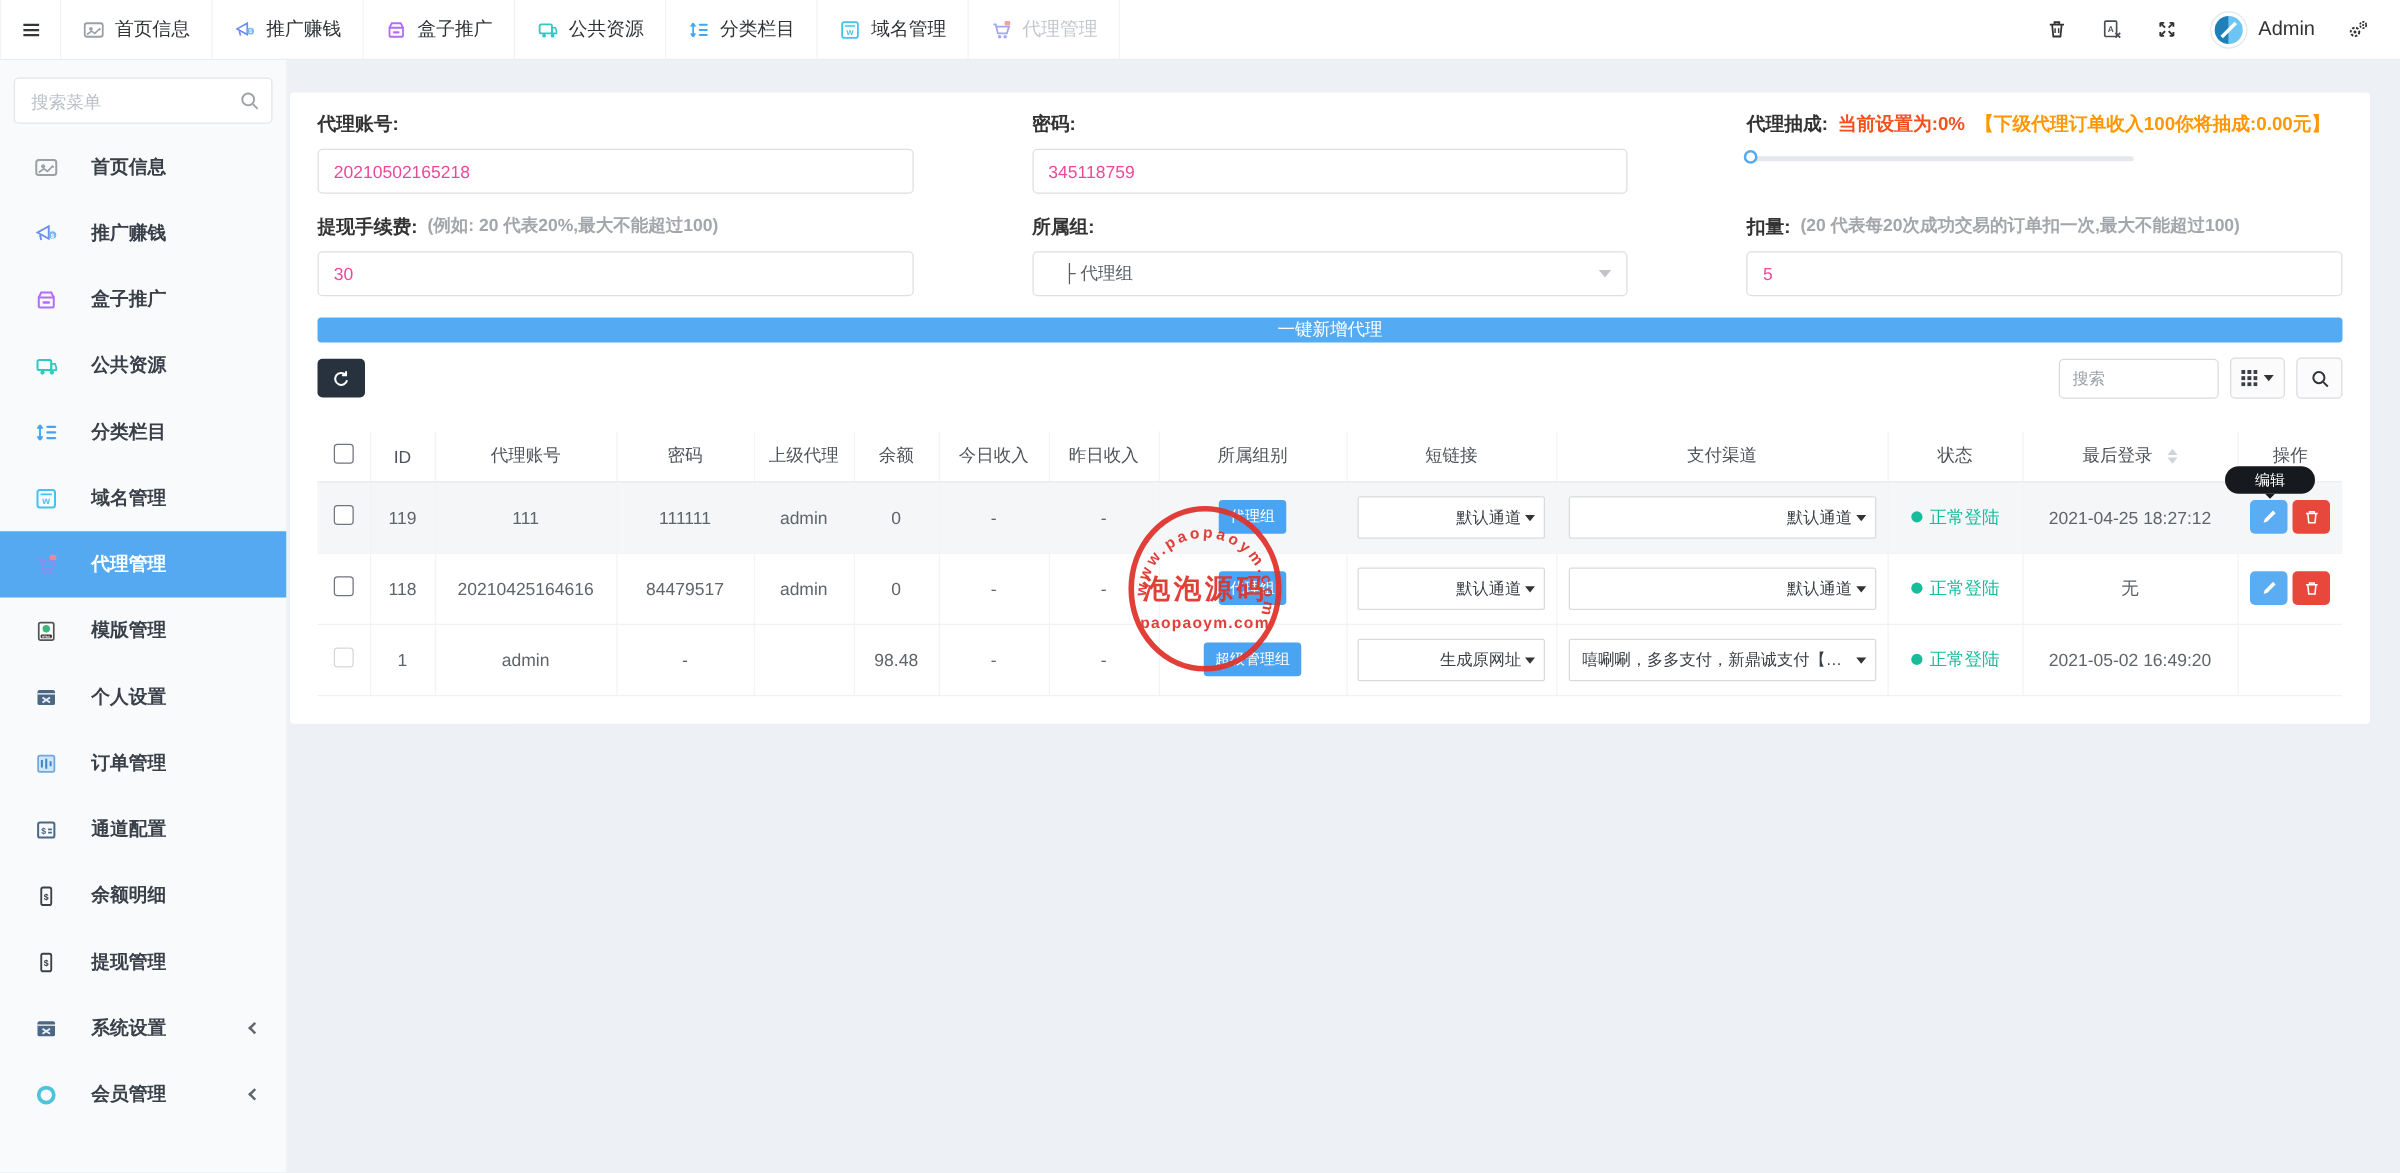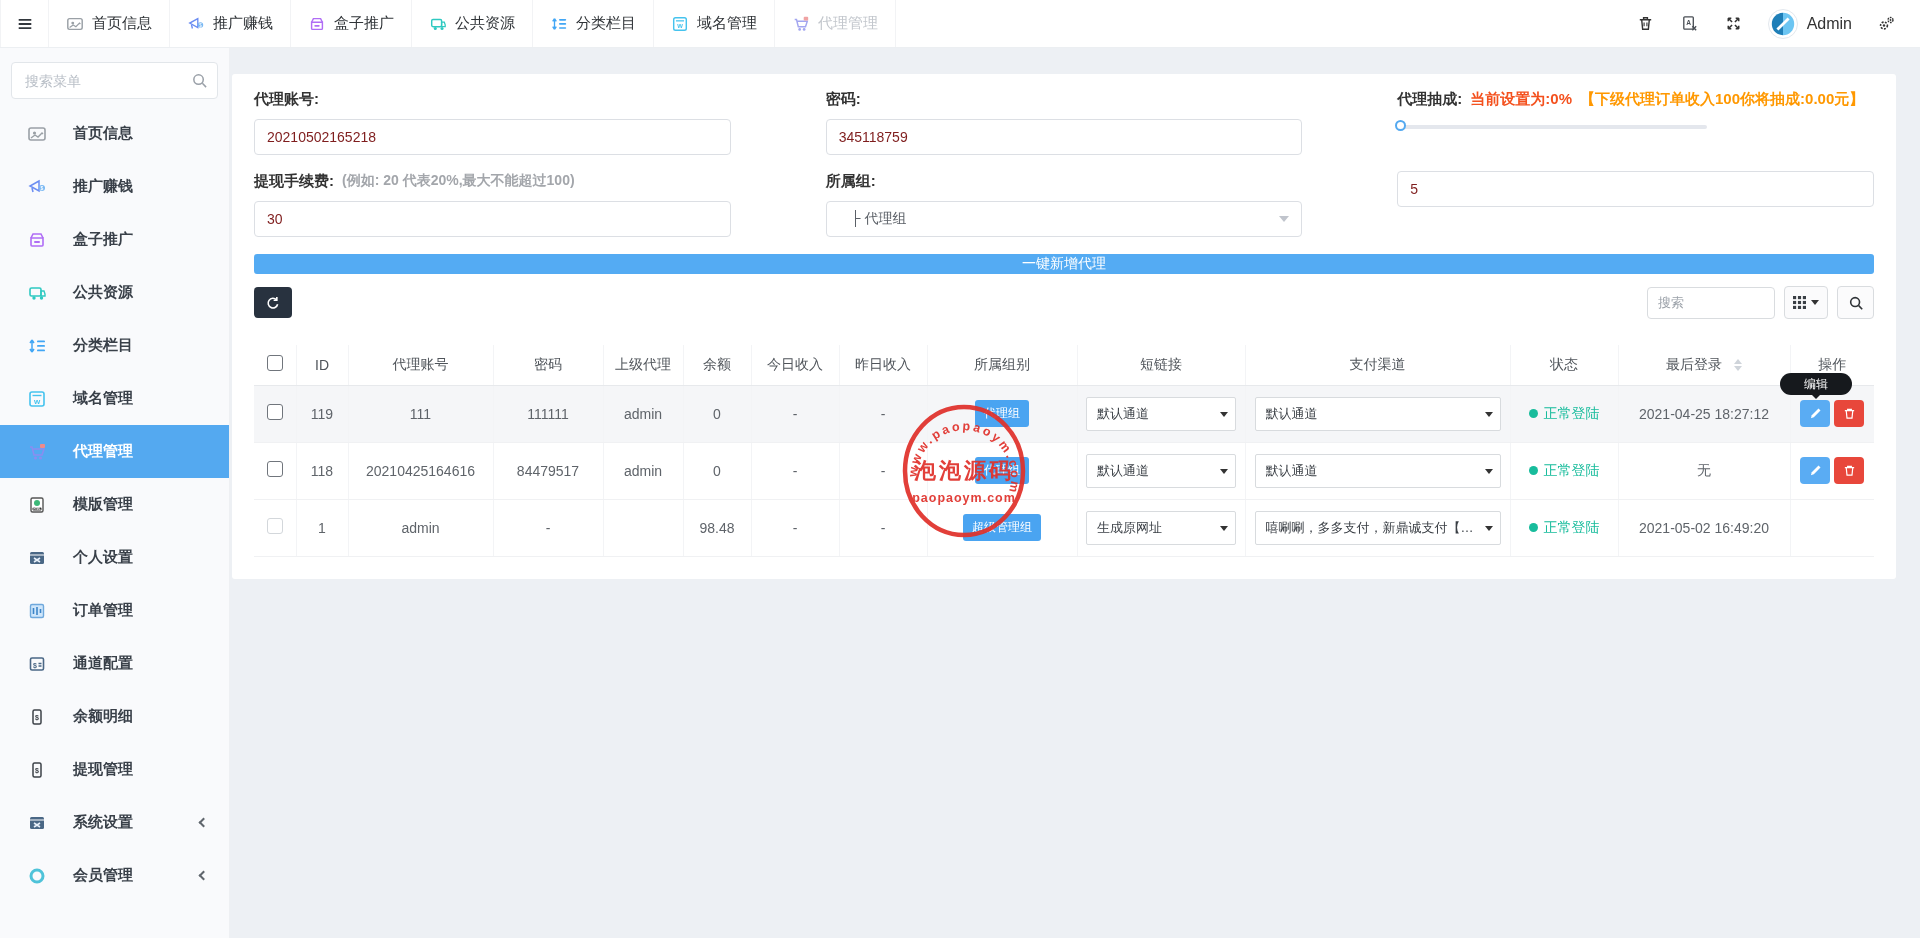--- a/index.html
+++ b/index.html
@@ -27,21 +27,21 @@
 .menu-item.active{background:#54a9f0;color:#fff}
 .chev{width:7px;height:7px;border-left:2px solid #60666d;border-bottom:2px solid #60666d;transform:rotate(45deg);margin-left:auto}
 
 .main{flex:1;padding:26px 24px 0 2px;position:relative}
 .card{background:#fff;border-radius:3px;padding:15px 22px 22px}
 .form-grid{display:grid;grid-template-columns:1fr 1fr 1fr;column-gap:95px;row-gap:16px}
 .field-label{font-size:15px;font-weight:bold;color:#333;margin-bottom:10px;display:flex;align-items:center;gap:8px;height:20px;white-space:nowrap}
 .hint{color:#a3a6ab;font-size:14px;font-weight:bold}
 .red-note{color:#f4511e;font-size:15px;font-weight:bold}
 .orange-note{color:#ff9800;font-size:15px;font-weight:bold;white-space:nowrap}
-.text-input{width:100%;height:36px;border:1px solid #dcdfe4;border-radius:4px;padding:0 12px;font-size:14px;color:#7f1d1d;outline:none;background:#fff}
+.text-input{width:100%;height:36px;border:1px solid #dcdfe4;border-radius:4px;padding:0 12px;font-size:14px;color:#ec4899;outline:none;background:#fff}
 .select{height:36px;border:1px solid #dcdfe4;border-radius:4px;display:flex;align-items:center;padding:0 26px 0 24px;font-size:14px;color:#5a5f66;position:relative;background:#fff;cursor:pointer}
 .select .car{position:absolute;right:12px;width:0;height:0;border:5px solid transparent;border-top:6px solid #c0c4cc;margin-top:5px}
 .slider{position:relative;width:310px;height:4px;background:#e4e7ed;border-radius:2px;margin-top:16px;cursor:pointer}
 .slider .hd{position:absolute;left:-2px;top:-5px;width:11px;height:11px;background:#fff;border:2px solid #54a9f0;border-radius:50%}
 .add-btn{margin-top:17px;width:100%;height:20px;background:#54abf3;color:#fff;border:none;border-radius:3px;font-size:14px;cursor:pointer;display:block}
 .toolbar{margin-top:12px;display:flex;align-items:center}
 .refresh-btn{width:38px;height:31px;background:#28323f;border:none;border-radius:4px;display:flex;align-items:center;justify-content:center;cursor:pointer}
 .toolbar-right{margin-left:auto;display:flex;gap:9px;align-items:center}
 .search-input{width:128px;height:32px;border:1px solid #d9dcdf;border-radius:4px;padding:0 10px;font-size:13px;color:#555;outline:none}
 .search-input::placeholder{color:#9aa0a8}
@@ -49,21 +49,21 @@
 .caret-dn{width:0;height:0;border:4px solid transparent;border-top:5px solid #333;margin-top:4px}
 
 table{width:100%;border-collapse:collapse;margin-top:26px;table-layout:fixed}
 th{height:40px;font-weight:normal;font-size:14px;color:#4f545a;border-bottom:1px solid #e7e9ec;border-right:1px solid #f3f4f6;padding:0 2px;white-space:nowrap}
 td{height:57px;font-size:14px;color:#5f646a;text-align:center;padding:0 4px;border-bottom:1px solid #f0f1f3;border-right:1px solid #f3f4f6;overflow:visible}
 th:last-child,td:last-child{border-right:none}
 tr.hovered{background:#f5f6f8}
 .cb{width:16px;height:16px;border:1px solid #70757c;border-radius:3px;background:#fff;display:inline-block;cursor:pointer}
 .cb.dis{border-color:#d3d7db;cursor:default}
 .badge{background:#4aa4f1;color:#fff;font-size:12px;padding:5px 9px;border-radius:3px;white-space:nowrap;display:inline-block}
-.tsel{height:34px;border:1px solid #d8dbde;border-radius:2px;background:#fff;display:flex;align-items:center;padding:0 18px 0 10px;font-size:13px;color:#3a3f45;position:relative;cursor:pointer;margin:0 auto;text-align:left}
+.tsel{height:34px;border:1px solid #d8dbde;border-radius:2px;background:#fff;display:flex;align-items:center;padding:0 18px 0 10px;font-size:13px;color:#3a3f45;position:relative;cursor:pointer;margin:0 auto;text-align:right}
 .tsel span{overflow:hidden;white-space:nowrap;text-overflow:ellipsis;display:block;width:100%}
 .tsel .car{position:absolute;right:7px;width:0;height:0;border:4px solid transparent;border-top:5px solid #333;margin-top:5px}
 .w150{width:150px}.w248{width:246px}
 .status{color:#18bc9c;font-size:14px;display:inline-flex;align-items:center;gap:6px;white-space:nowrap}
 .dot{width:9px;height:9px;border-radius:50%;background:#18bc9c;flex-shrink:0}
 .act-btn{width:30px;height:27px;border:none;border-radius:4px;display:inline-flex;align-items:center;justify-content:center;cursor:pointer;vertical-align:middle}
 .edit{background:#5aacf3;margin-right:4px}.del{background:#e8473b}
 .sort{display:inline-flex;flex-direction:column;gap:2px;margin-left:12px;vertical-align:middle}
 .sort .up{width:0;height:0;border:4px solid transparent;border-bottom:5px solid #cfd4da}
 .sort .dn{width:0;height:0;border:4px solid transparent;border-top:5px solid #cfd4da}
@@ -355,20 +355,24 @@
           <input class="text-input" value="30" style="">
         </div>
         <div>
           <div class="field-label">所属组:</div>
           <div class="select">
             <span>├ 代理组</span>
             <span class="car"></span>
           </div>
         </div>
         <div>
+          <div class="field-label">
+            <span>扣量:</span>
+            <span class="hint">(20 代表每20次成功交易的订单扣一次,最大不能超过100)</span>
+          </div>
           <input class="text-input" value="5" style="">
         </div>
       </div>
 
       <button class="add-btn">一键新增代理</button>
 
       <div class="toolbar">
         <button class="refresh-btn">
           <svg width="16" height="16" viewBox="0 0 20 20">
               <path d="M15.8 11.5A6 6 0 1114.3 6" fill="none" stroke="#fff" stroke-width="2"></path>

